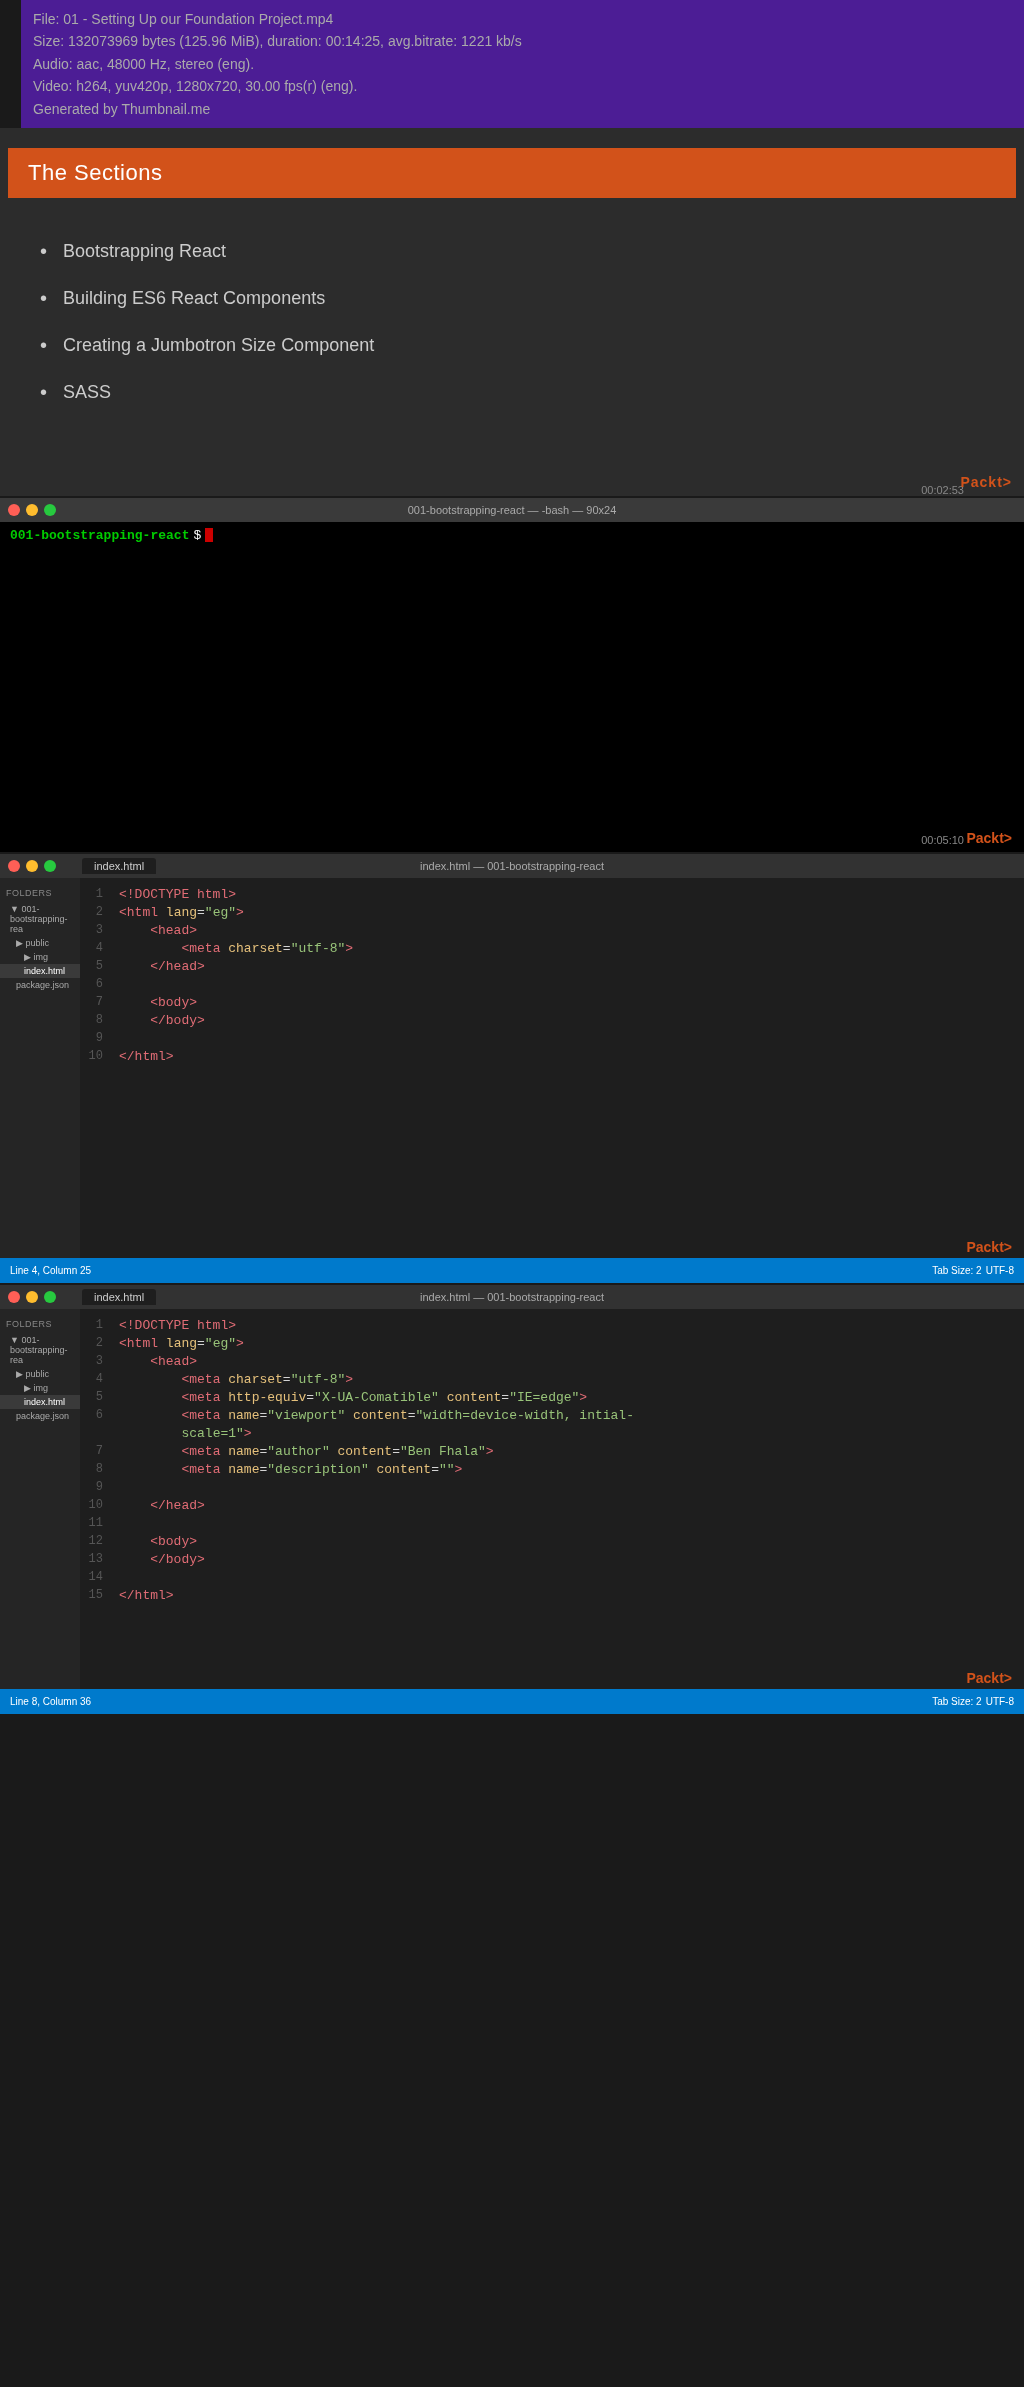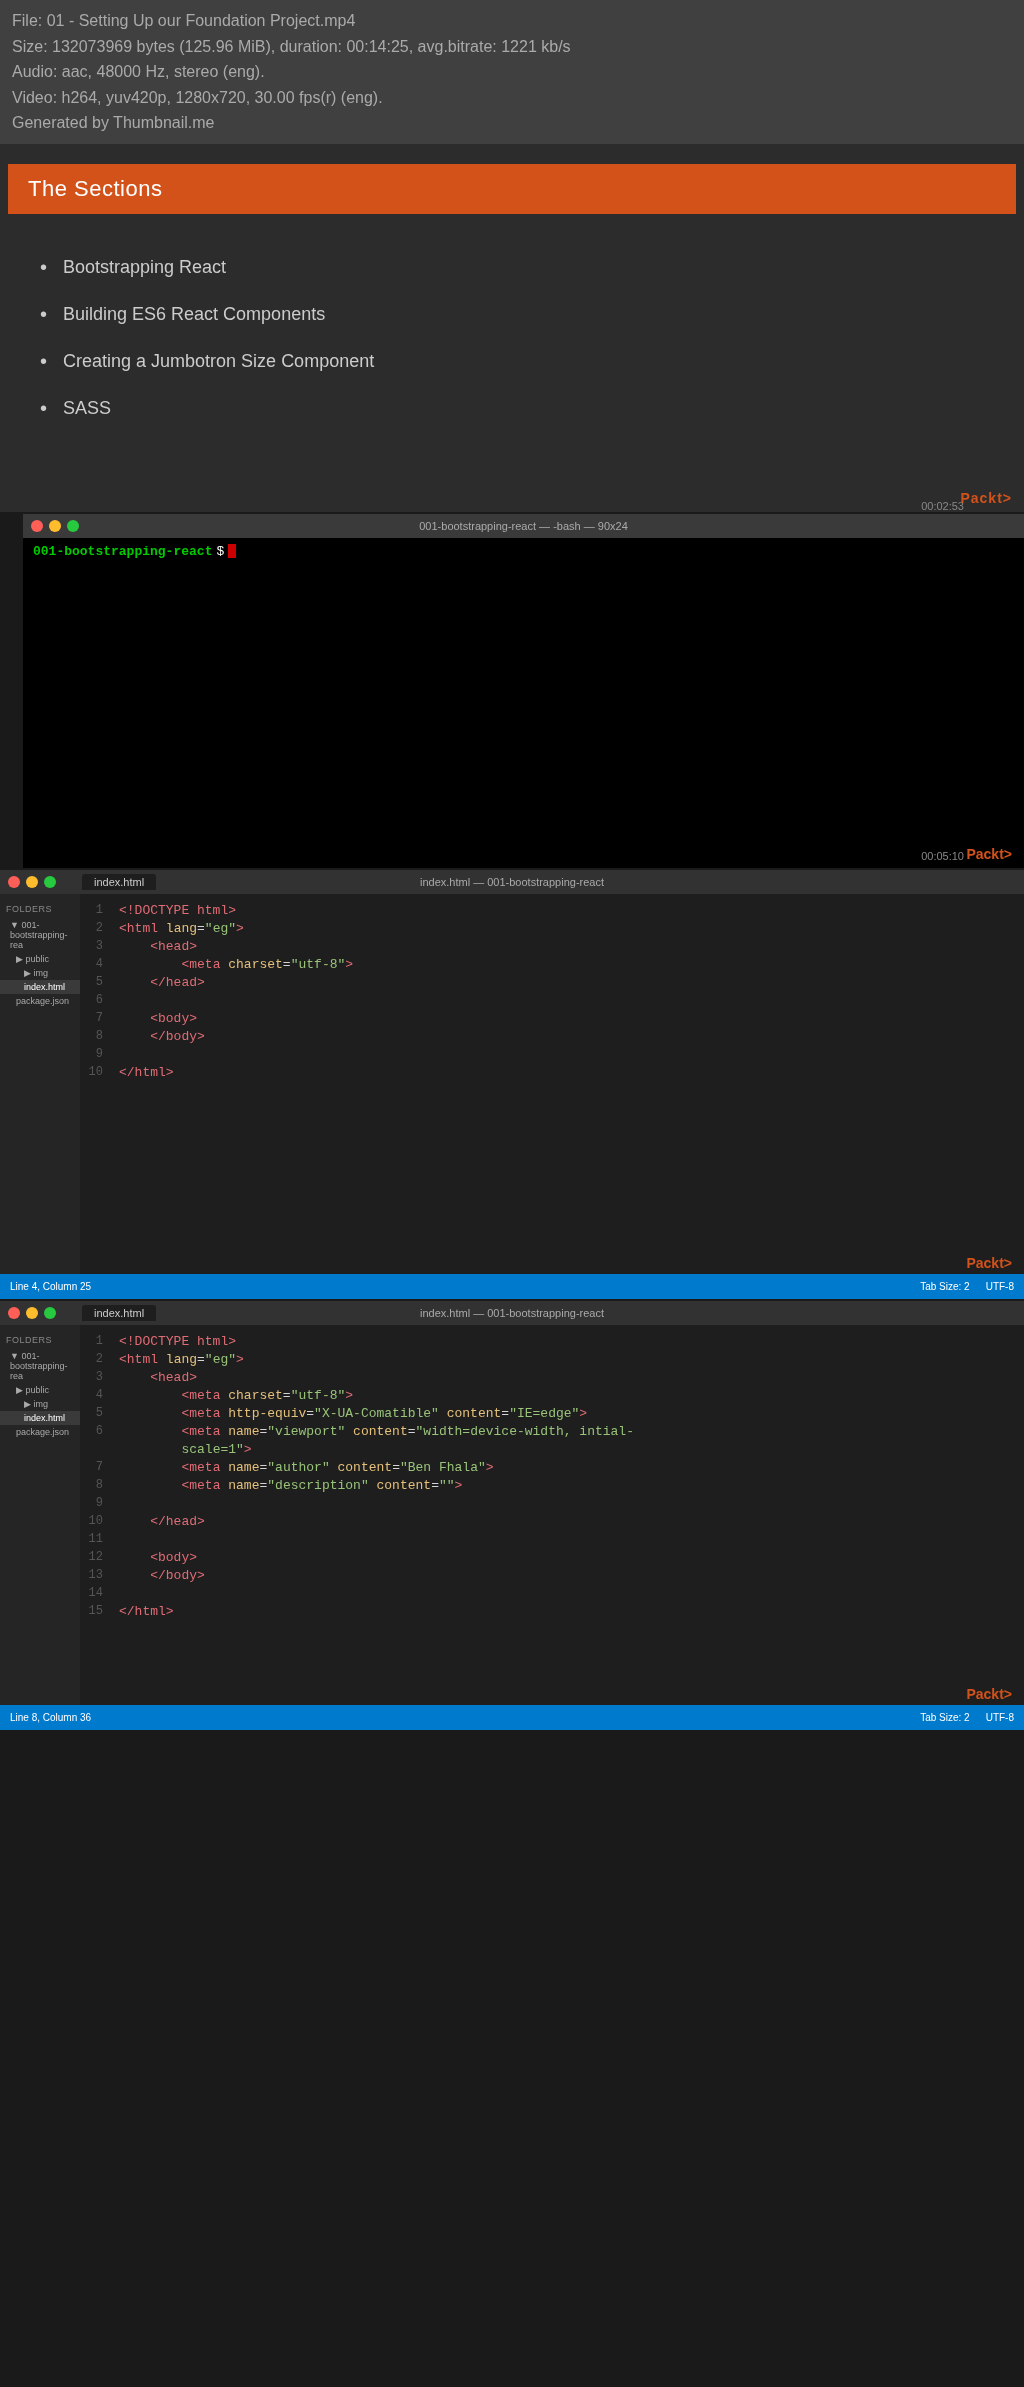--- a/index.html
+++ b/index.html
@@ -5,25 +5,26 @@
     * { margin: 0; padding: 0; box-sizing: border-box; }
     body {
       width: 1024px;
       background: #1a1a1a;
       font-family: 'Helvetica Neue', Arial, sans-serif;
       color: #ccc;
     }
 
     
     .file-info {
-      background: #404040;
+      background: #4c1d95;
       padding: 8px 12px;
-      font-size: 16px;
+      font-size: 14px;
       color: #aaa;
       line-height: 1.6;
+      margin-left: 21px;
     }
 
     
     .slide-panel {
       background: #2c2c2c;
       width: 100%;
       padding: 20px 0 0 0;
       position: relative;
     }
     .slide-title-bar {
@@ -243,21 +244,21 @@
       display: flex;
       align-items: center;
       padding: 0 10px;
       font-size: 10px;
       color: #fff;
       gap: 20px;
     }
     .statusbar-right {
       margin-left: auto;
       display: flex;
-      gap: 16px;
+      gap: 4px;
     }
 
     
     .editor2-container {
       width: 100%;
       position: relative;
       background: #1e1e1e;
       margin-top: 2px;
     }
     .code-area2 {
@@ -295,21 +296,21 @@
       </li>
     <li>
         <span>SASS</span>
       </li>
   </ul>
   <div style="height:60px;"></div>
   <span class="slide-timestamp">00:02:53</span>
   <span class="slide-watermark">Packt&gt;</span>
 </div>
 
-<div class="terminal-container" style="margin-top:2px; position:relative;padding-left:23px;">
+<div class="terminal-container" style="margin-top:2px; position:relative;">
   <div class="terminal-titlebar">
     <div class="traffic-light tl-red"></div>
     <div class="traffic-light tl-yellow"></div>
     <div class="traffic-light tl-green"></div>
     <span class="terminal-titlebar-label">001-bootstrapping-react — -bash — 90x24</span>
   </div>
   <div class="terminal-body">
     <div class="terminal-prompt">
       <span class="prompt-dir">001-bootstrapping-react</span>
       <span class="prompt-symbol">$</span>

